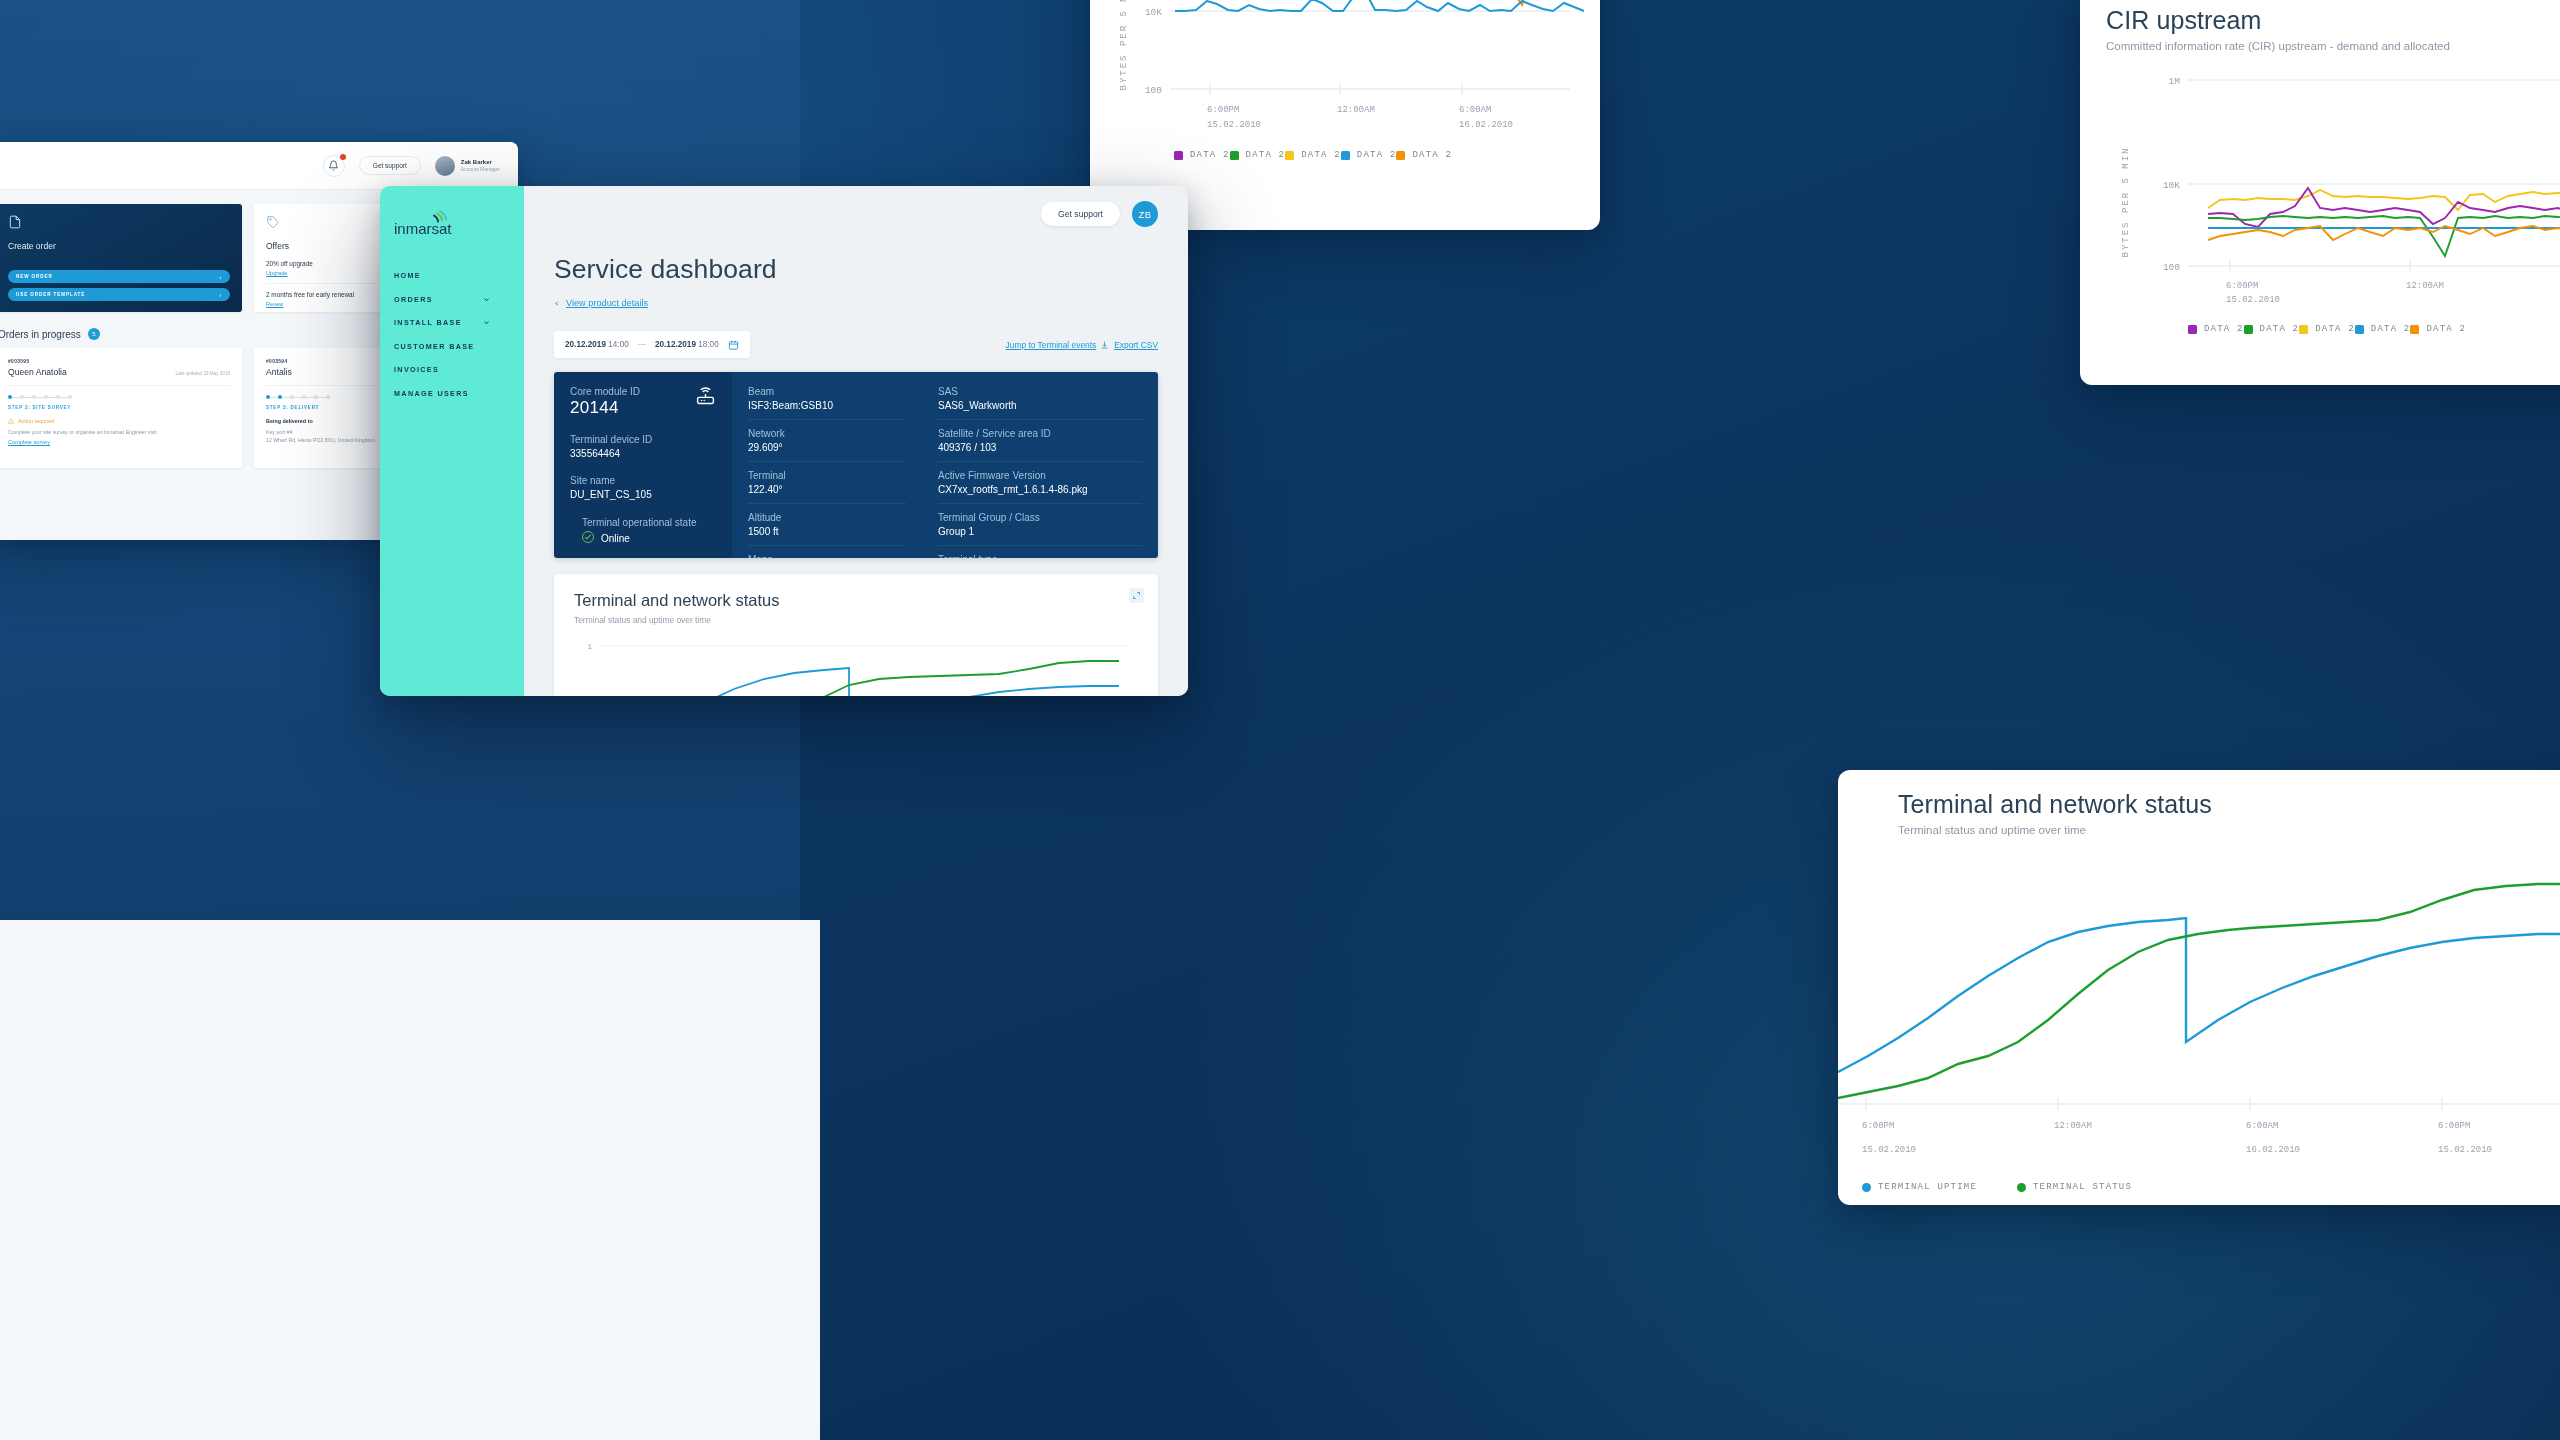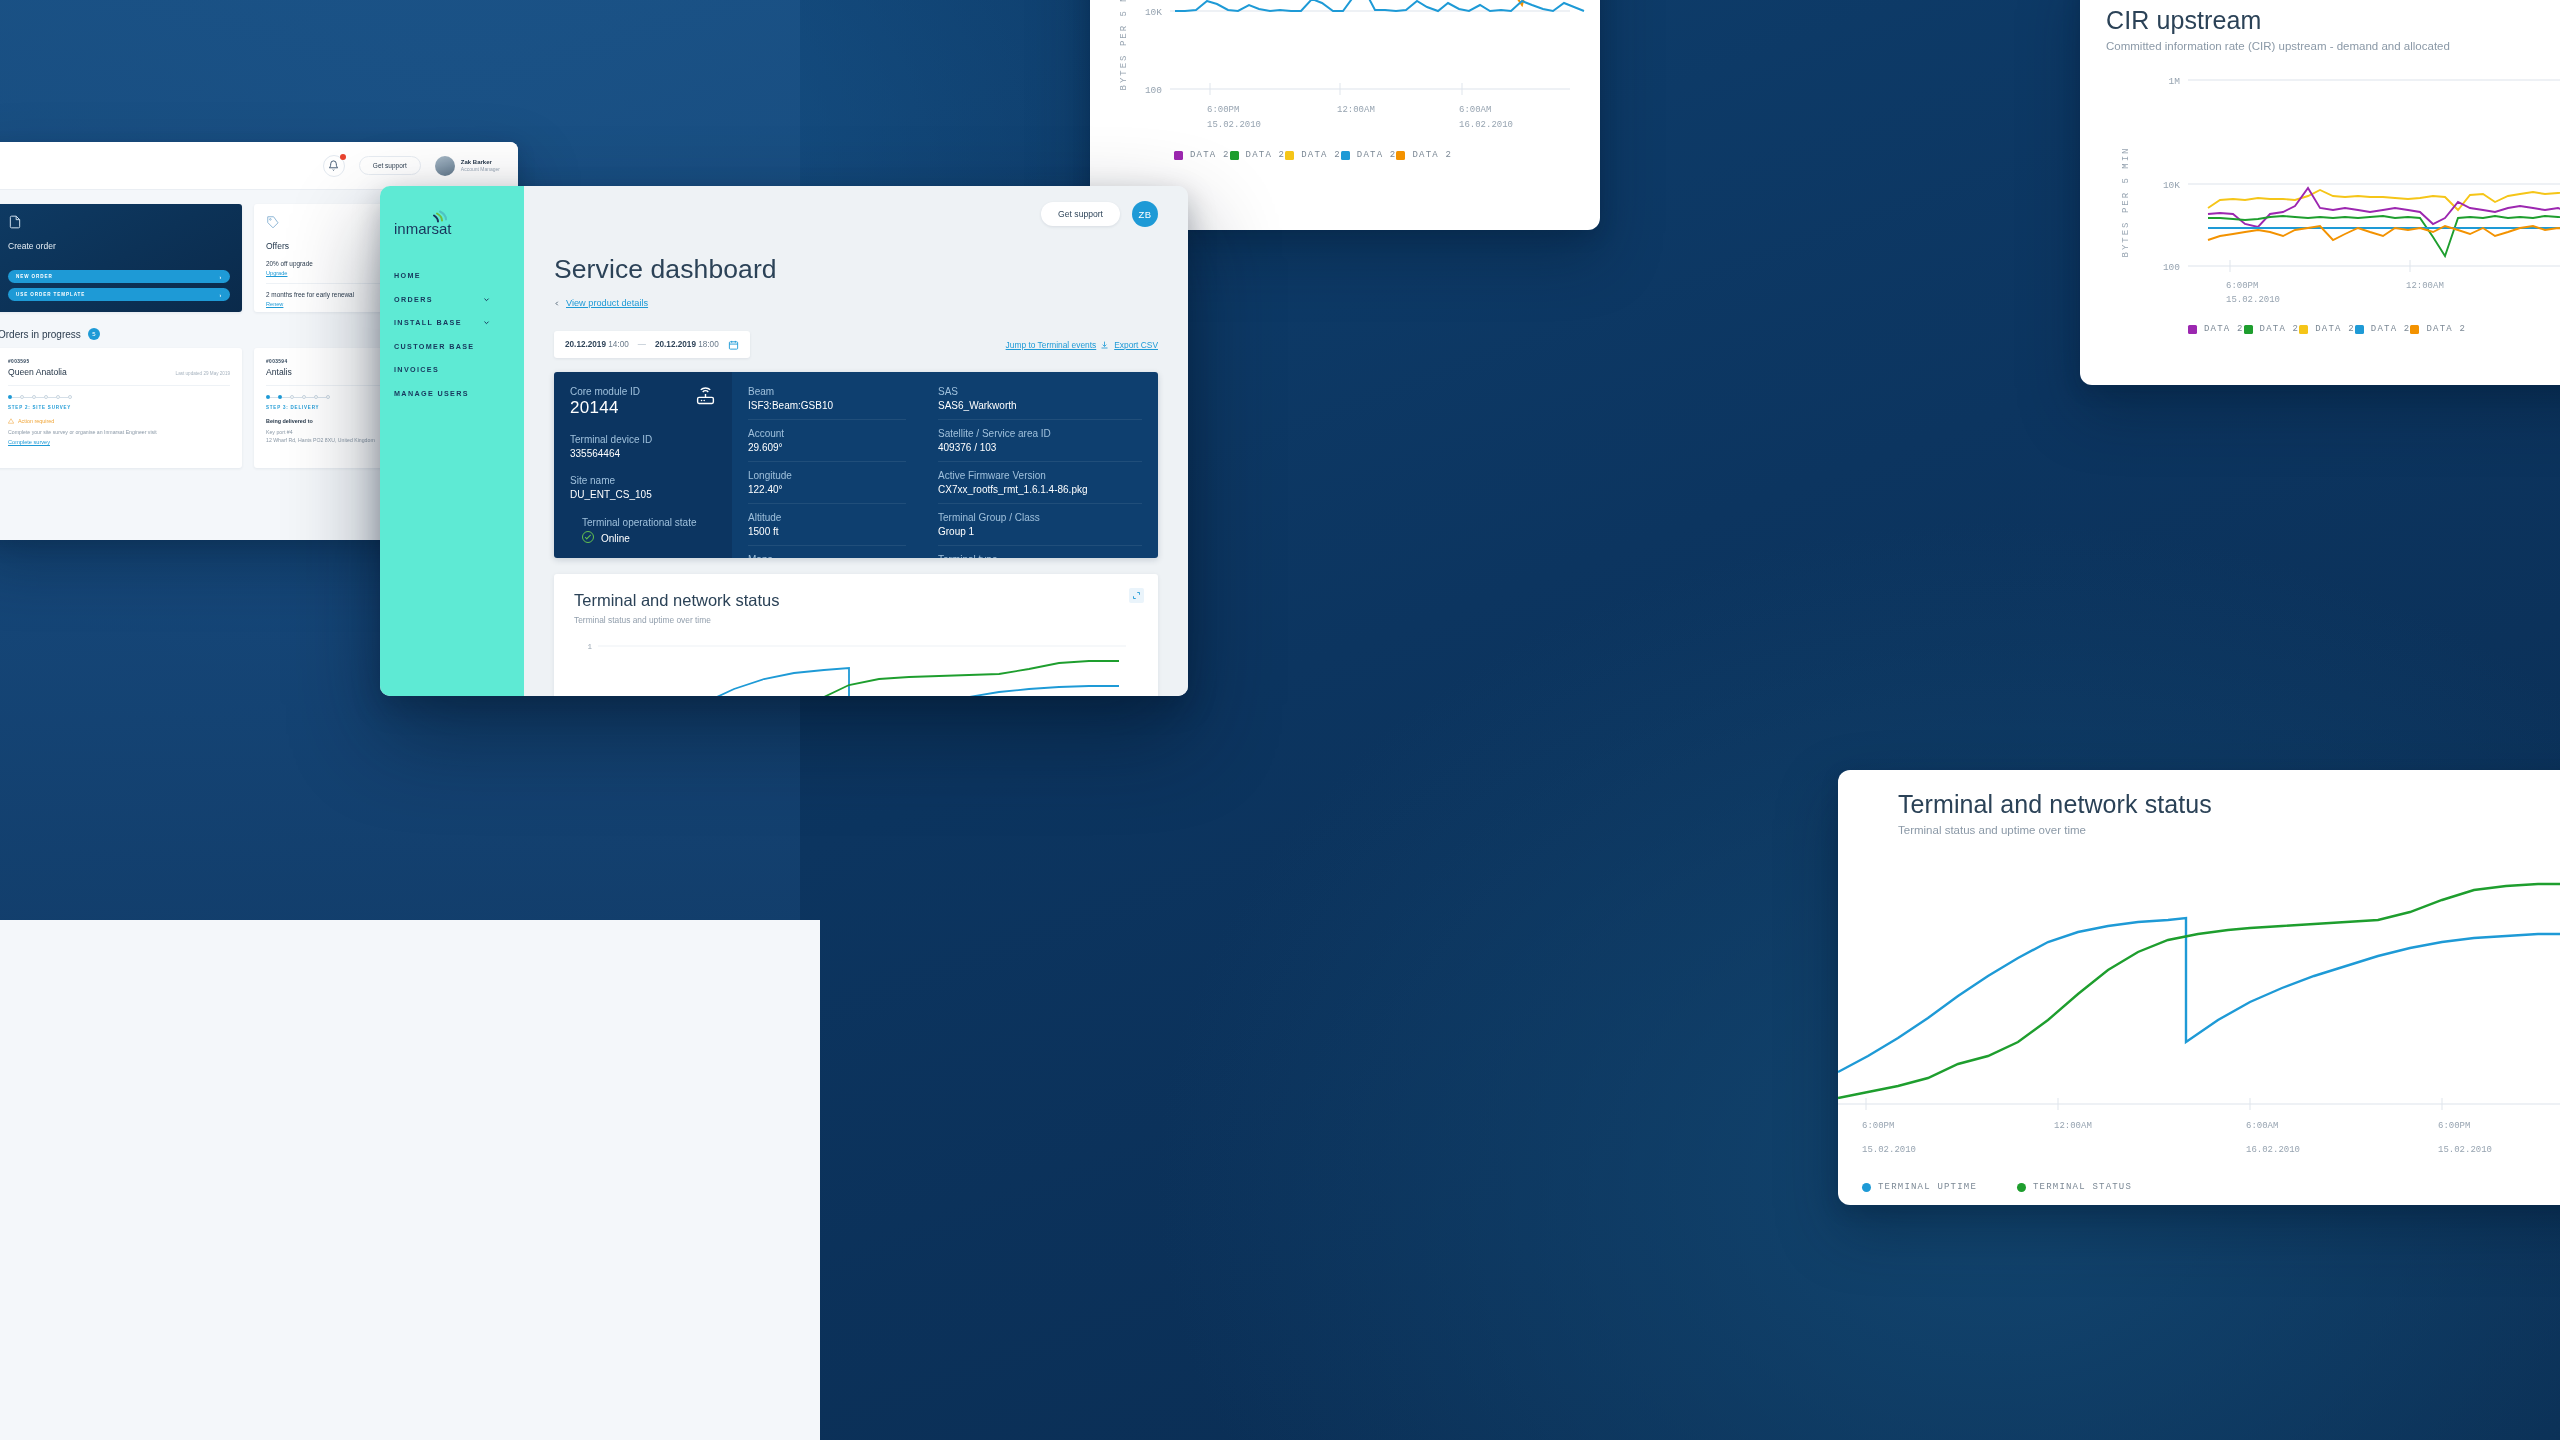--- a/index.html
+++ b/index.html
@@ -646,25 +646,25 @@
           </div>
         </div>
       </div>
 
       <div class="ip-col c2">
         <div class="ip-field bd">
           <div class="ip-k">Beam</div>
           <div class="ip-v">ISF3:Beam:GSB10</div>
         </div>
         <div class="ip-field bd">
-          <div class="ip-k">Account</div>
+          <div class="ip-k">Network</div>
           <div class="ip-v">29.609°</div>
         </div>
         <div class="ip-field bd">
-          <div class="ip-k">Longitude</div>
+          <div class="ip-k">Terminal</div>
           <div class="ip-v">122.40°</div>
         </div>
         <div class="ip-field bd">
           <div class="ip-k">Altitude</div>
           <div class="ip-v">1500 ft</div>
         </div>
         <div class="ip-field">
           <div class="ip-k">Maps</div>
 
         </div>

